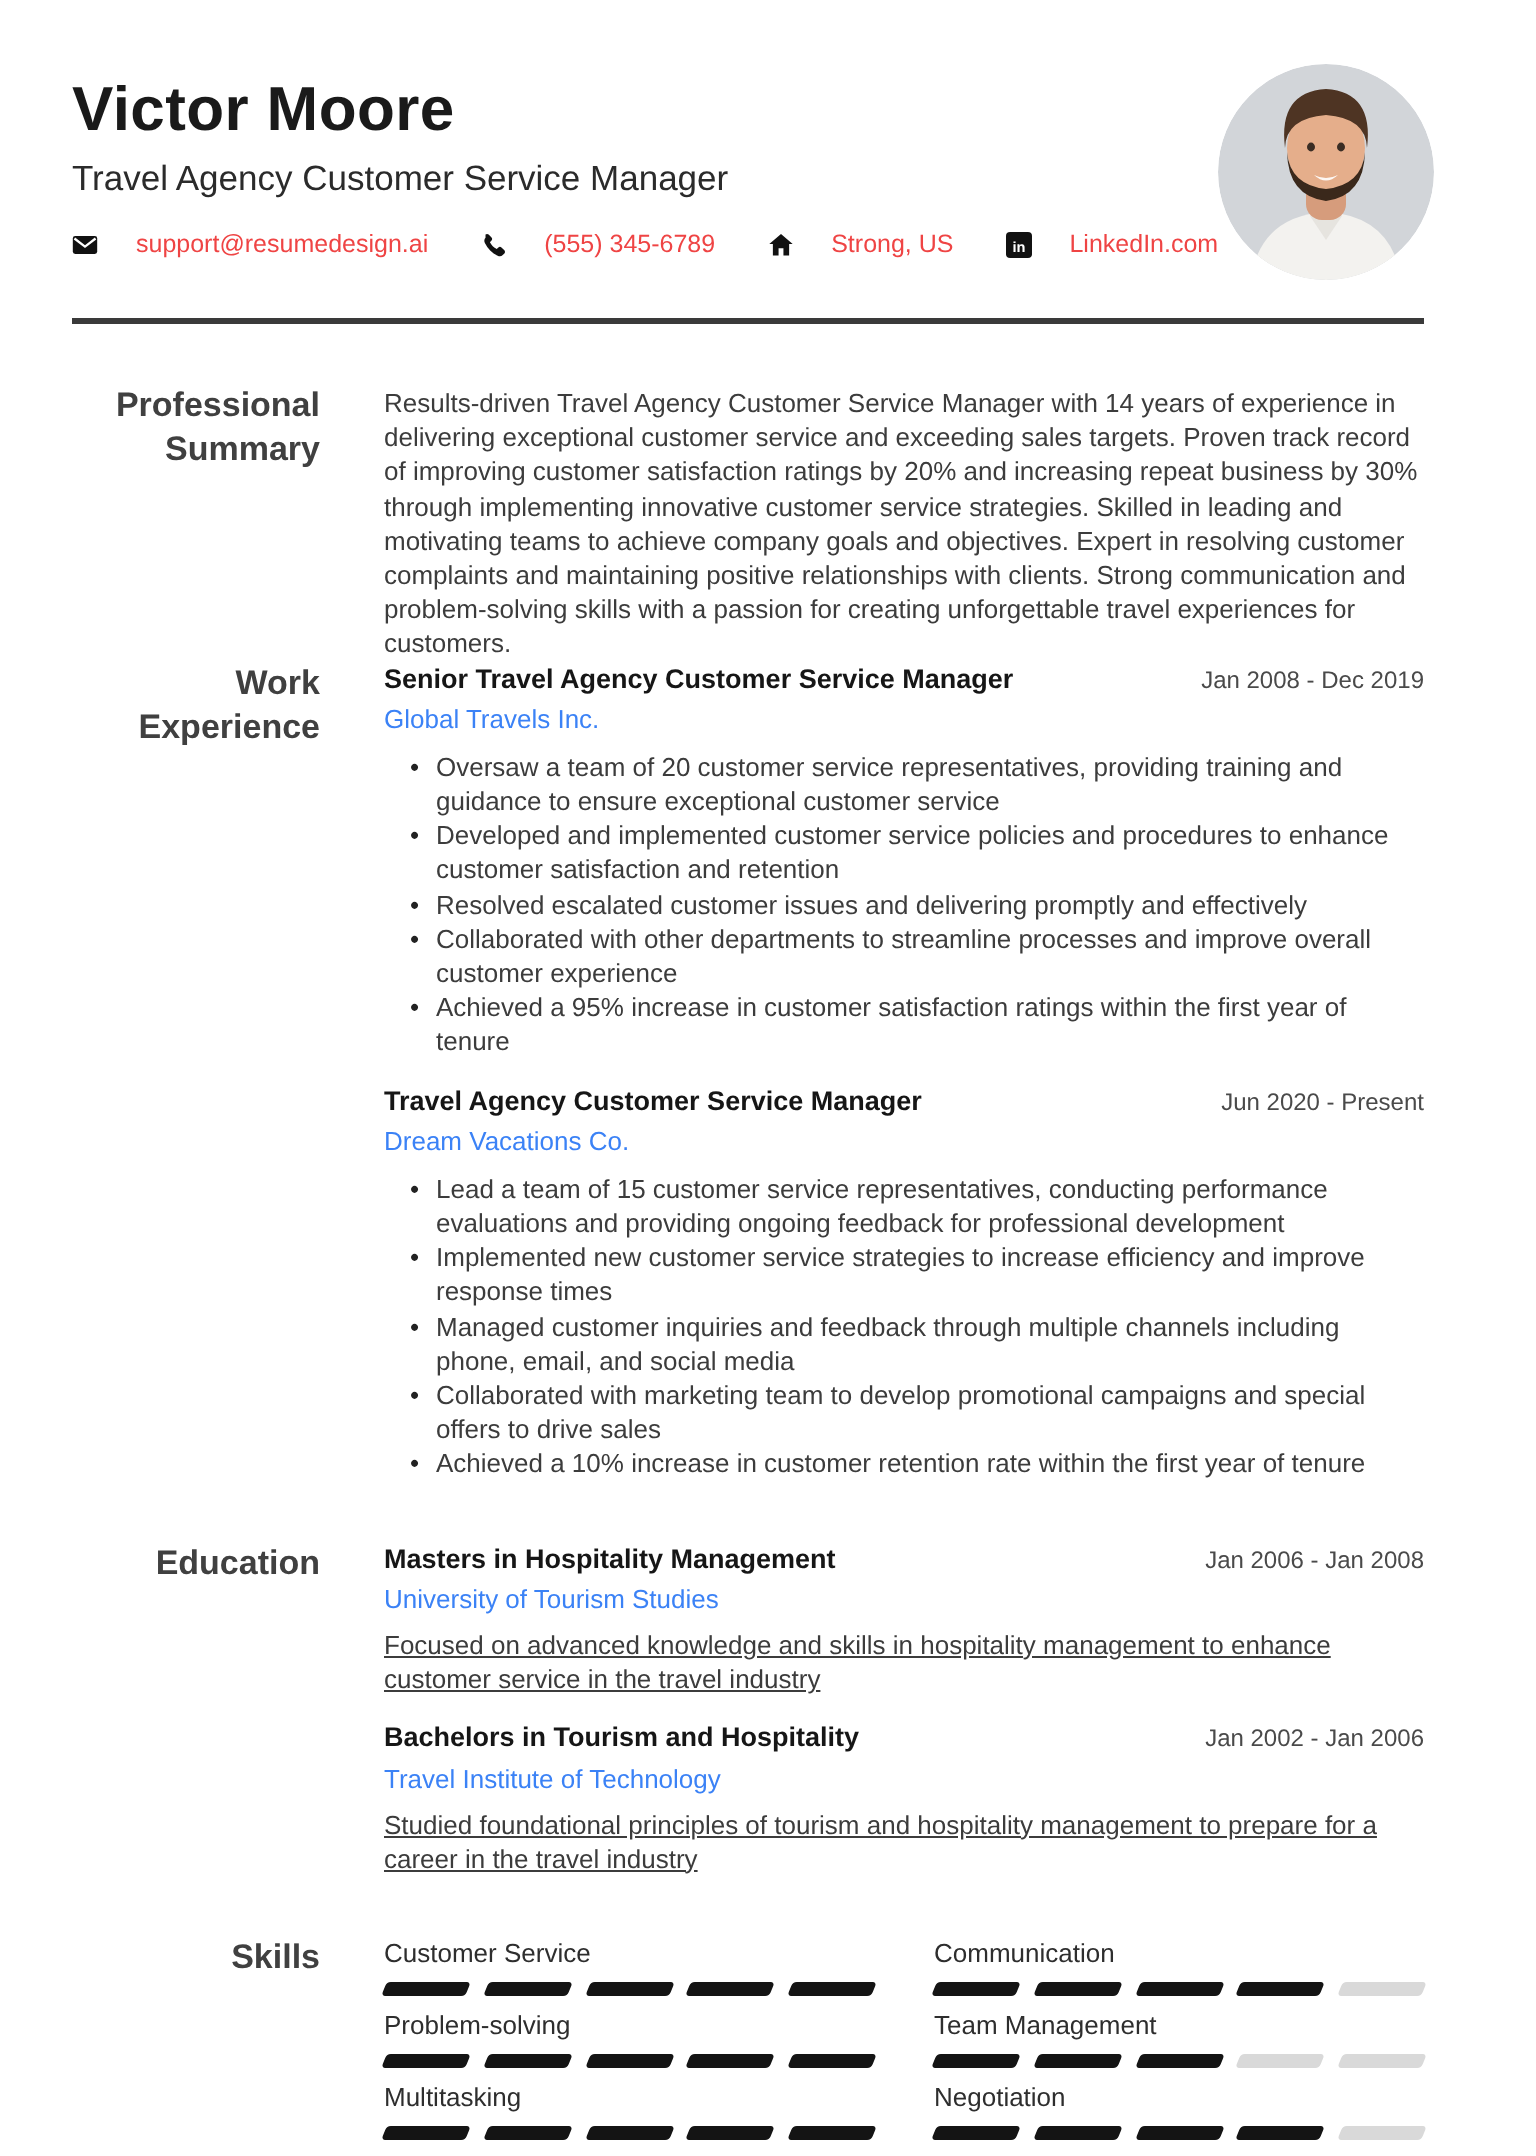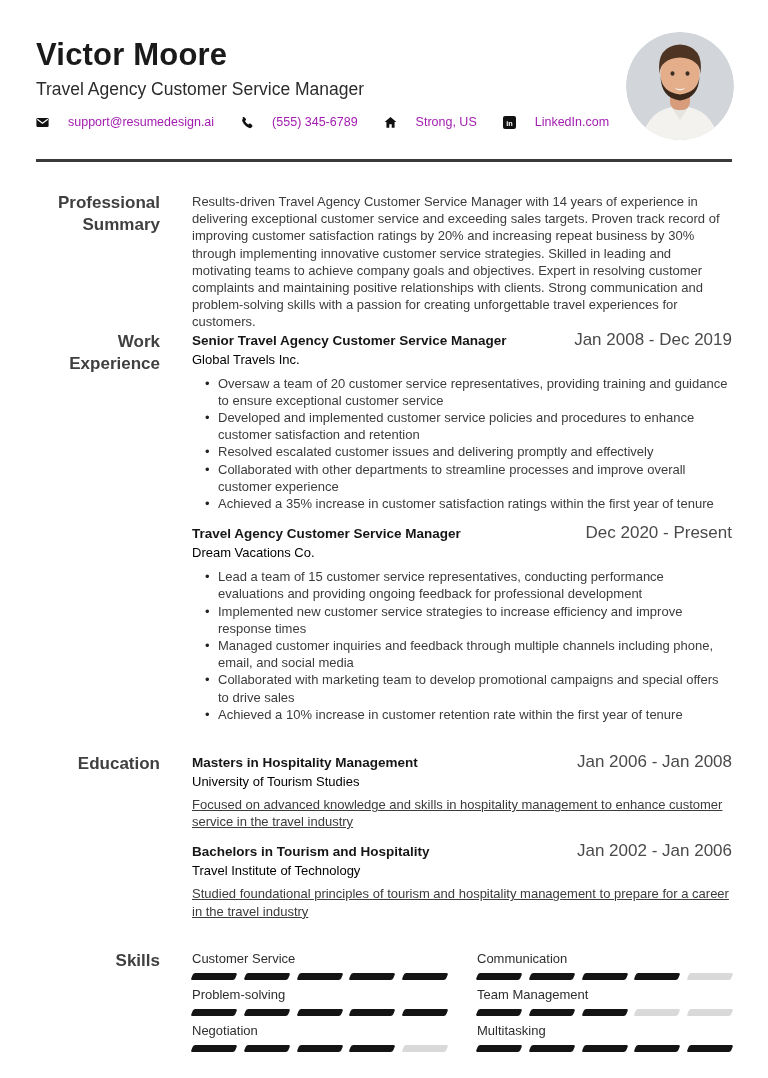--- a/index.html
+++ b/index.html
@@ -2,28 +2,28 @@
 <html style="--text-primary: #1a1a1a; --text-secondary: #3d3d3d; --date: #4a4a4a; --divider: #3a3a3a; --bar-filled: #141414; --bar-empty: #d9d9d9;"><head>
 <meta charset="utf-8">
 <style>
   * { margin: 0; padding: 0; box-sizing: border-box; }
   html, body { background: #fff; }
   body {
     width: 768px; height: 1078px; overflow: hidden;
     font-family: "Liberation Sans", "DejaVu Sans", sans-serif;
     color: var(--text-secondary, #3d3d3d);
   }
-  .page { width: 768px; height: 1078px; padding: 36px 36px 0 36px; overflow: hidden; }
+  .page { width: 768px; height: 1078px; padding: 36px 56px 0 36px; overflow: hidden; }
 
   
   .hdr { display: flex; justify-content: space-between; align-items: flex-start; }
   .hdr-left { padding-top: 2px; }
   .name { font-size: 31px; font-weight: 700; color: var(--text-primary, #1a1a1a); letter-spacing: 0.2px; line-height: 1.1; }
   .subtitle { font-size: 17.5px; color: #2b2b2b; margin-top: 7px; }
-  .contacts { display: flex; align-items: center; gap: 26px; margin-top: 15px; font-size: 12.5px; color: #a21caf; }
+  .contacts { display: flex; align-items: center; gap: 26px; margin-top: 15px; font-size: 12.5px; color: #ef4444; }
   .contact { display: inline-flex; align-items: center; gap: 7px; white-space: nowrap; }
   .cicon { display: inline-flex; width: 25px; height: 13px; flex: none; }
   .cicon svg { width: 13px; height: 13px; display: block; }
   .avatar { width: 108px; height: 108px; border-radius: 50%; overflow: hidden; flex: none; margin-top: -4px; margin-right: -2px; }
   .avatar svg { display: block; width: 108px; height: 108px; }
   .divider { height: 3px; background: var(--divider, #3a3a3a); margin-top: 19px; }
 
   
   .sec { display: grid; grid-template-columns: 124px 1fr; column-gap: 32px; }
   .sec-summary { margin-top: 30px; }
@@ -32,22 +32,22 @@
   .sec-skills { margin-top: 30px; }
   .sec-h { font-size: 17px; font-weight: 700; color: #404040; text-align: right; line-height: 1.3; }
   .sec-b { font-size: 13px; line-height: 17.2px; color: #3c3c3c; }
   .summary-text { margin-top: 1px; }
 
   
   .entry { margin-bottom: 12px; }
   .entry:last-child { margin-bottom: 0; }
   .entry-row { display: flex; justify-content: space-between; align-items: baseline; gap: 28px; }
   .entry-title { font-size: 13.5px; font-weight: 700; color: #161616; line-height: 17px; }
-  .entry-date { font-size: 17px; color: var(--date, #4a4a4a); white-space: nowrap; flex: none; }
-  .entry-org { font-size: 13px; color: #000000; margin-top: 2px; line-height: 17px; }
+  .entry-date { font-size: 12px; color: var(--date, #4a4a4a); white-space: nowrap; flex: none; }
+  .entry-org { font-size: 13px; color: #3b82f6; margin-top: 2px; line-height: 17px; }
   .bullets { list-style: none; margin-top: 7px; }
   .bullets li { position: relative; padding-left: 26px; }
   .bullets li::before { content: "\2022"; position: absolute; left: 13px; top: 0; color: #222; }
   .entry-desc { margin-top: 6px; text-decoration: underline; }
 
   
   .skills-grid { display: grid; grid-template-columns: 1fr 1fr; column-gap: 30px; }
   .skill { margin-bottom: 6px; }
   .skill-name { font-size: 13px; color: #2e2e2e; line-height: 17px; }
   .skill-bar { display: flex; gap: 9px; margin-top: 6px; height: 7px; }
@@ -139,27 +139,27 @@
           <div class="entry-row">
             <h3 class="entry-title">Senior Travel Agency Customer Service Manager</h3>
             <span class="entry-date">Jan 2008 - Dec 2019</span>
           </div>
           <div class="entry-org">Global Travels Inc.</div>
           <ul class="bullets">
             <li>Oversaw a team of 20 customer service representatives, providing training and guidance to ensure exceptional customer service</li>
             <li>Developed and implemented customer service policies and procedures to enhance customer satisfaction and retention</li>
             <li>Resolved escalated customer issues and delivering promptly and effectively</li>
             <li>Collaborated with other departments to streamline processes and improve overall customer experience</li>
-            <li>Achieved a 35% increase in customer satisfaction ratings within the first year of tenure</li>
+            <li>Achieved a 95% increase in customer satisfaction ratings within the first year of tenure</li>
           </ul>
         </article>
         <article class="entry">
           <div class="entry-row">
             <h3 class="entry-title">Travel Agency Customer Service Manager</h3>
-            <span class="entry-date">Dec 2020 - Present</span>
+            <span class="entry-date">Jun 2020 - Present</span>
           </div>
           <div class="entry-org">Dream Vacations Co.</div>
           <ul class="bullets">
             <li>Lead a team of 15 customer service representatives, conducting performance evaluations and providing ongoing feedback for professional development</li>
             <li>Implemented new customer service strategies to increase efficiency and improve response times</li>
             <li>Managed customer inquiries and feedback through multiple channels including phone, email, and social media</li>
             <li>Collaborated with marketing team to develop promotional campaigns and special offers to drive sales</li>
             <li>Achieved a 10% increase in customer retention rate within the first year of tenure</li>
           </ul>
         </article>
@@ -225,35 +225,35 @@
           <div class="skill-name">Team Management</div>
           <div class="skill-bar">
             <span class="seg filled"></span>
             <span class="seg filled"></span>
             <span class="seg filled"></span>
             <span class="seg"></span>
             <span class="seg"></span>
           </div>
         </div>
         <div class="skill">
+          <div class="skill-name">Multitasking</div>
+          <div class="skill-bar">
+            <span class="seg filled"></span>
+            <span class="seg filled"></span>
+            <span class="seg filled"></span>
+            <span class="seg filled"></span>
+            <span class="seg filled"></span>
+          </div>
+        </div>
+        <div class="skill">
           <div class="skill-name">Negotiation</div>
           <div class="skill-bar">
             <span class="seg filled"></span>
             <span class="seg filled"></span>
             <span class="seg filled"></span>
             <span class="seg filled"></span>
             <span class="seg"></span>
           </div>
         </div>
-        <div class="skill">
-          <div class="skill-name">Multitasking</div>
-          <div class="skill-bar">
-            <span class="seg filled"></span>
-            <span class="seg filled"></span>
-            <span class="seg filled"></span>
-            <span class="seg filled"></span>
-            <span class="seg filled"></span>
-          </div>
-        </div>
       </div>
   </section>
 
 </div>
 
 </body></html>

